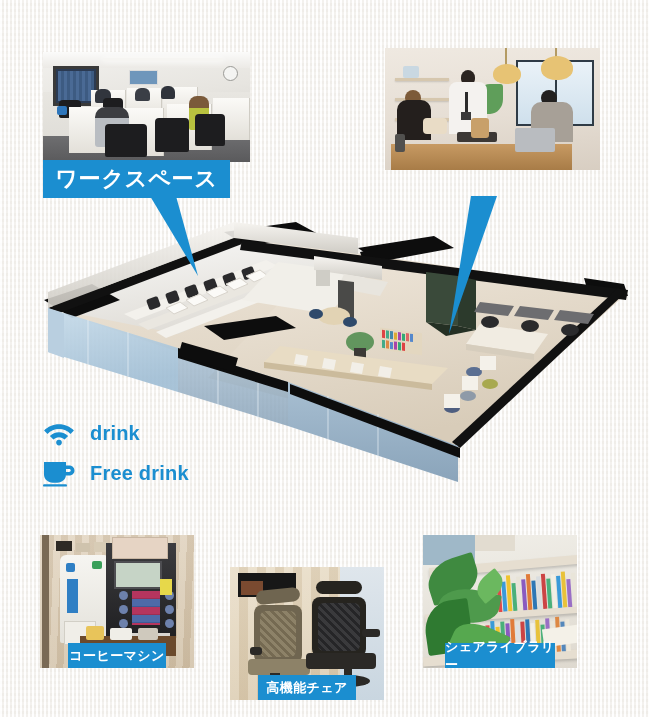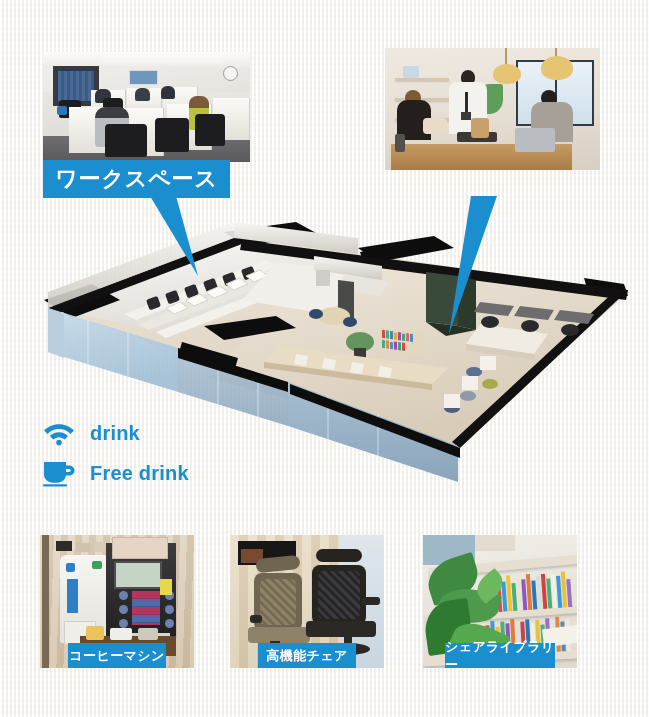--- a/index.html
+++ b/index.html
@@ -68,21 +68,21 @@
 
   
   #amenities{position:absolute;left:40px;top:418px;z-index:8;}
   .amenity{display:flex;align-items:center;margin-bottom:10px;}
   .amenity .ic{width:38px;height:30px;margin-right:12px;display:flex;align-items:center;justify-content:center;}
   .amenity .tx{color:#1b8ed0;font-weight:700;font-size:20px;letter-spacing:.01em;}
 
   
   .thumb{position:absolute;top:535px;width:154px;height:133px;overflow:hidden;}
   #thumb-0{left:40px;}
-  #thumb-1{left:230px;}
+  #thumb-1{left:230px;margin-top:32px;}
   #thumb-2{left:423px;}
   .thumb .scene{position:absolute;inset:0;}
   .thumb .cap{position:absolute;left:28px;right:28px;bottom:0;height:25px;background:#1b8ed0;color:#fff;
     display:flex;align-items:center;justify-content:center;font-size:13px;font-weight:700;letter-spacing:.03em;z-index:4;}
   #thumb-2 .cap{left:22px;right:22px;}
 
   
   .cm-bg{inset:0;background:linear-gradient(170deg,#e3d6c2,#d2c2a9);}
 
   

